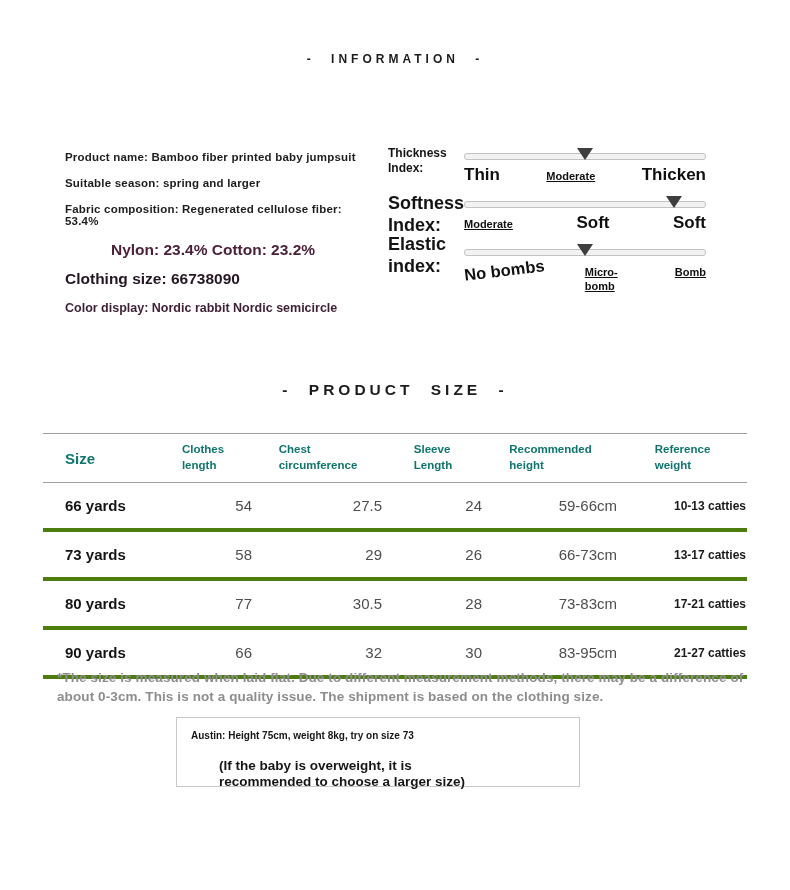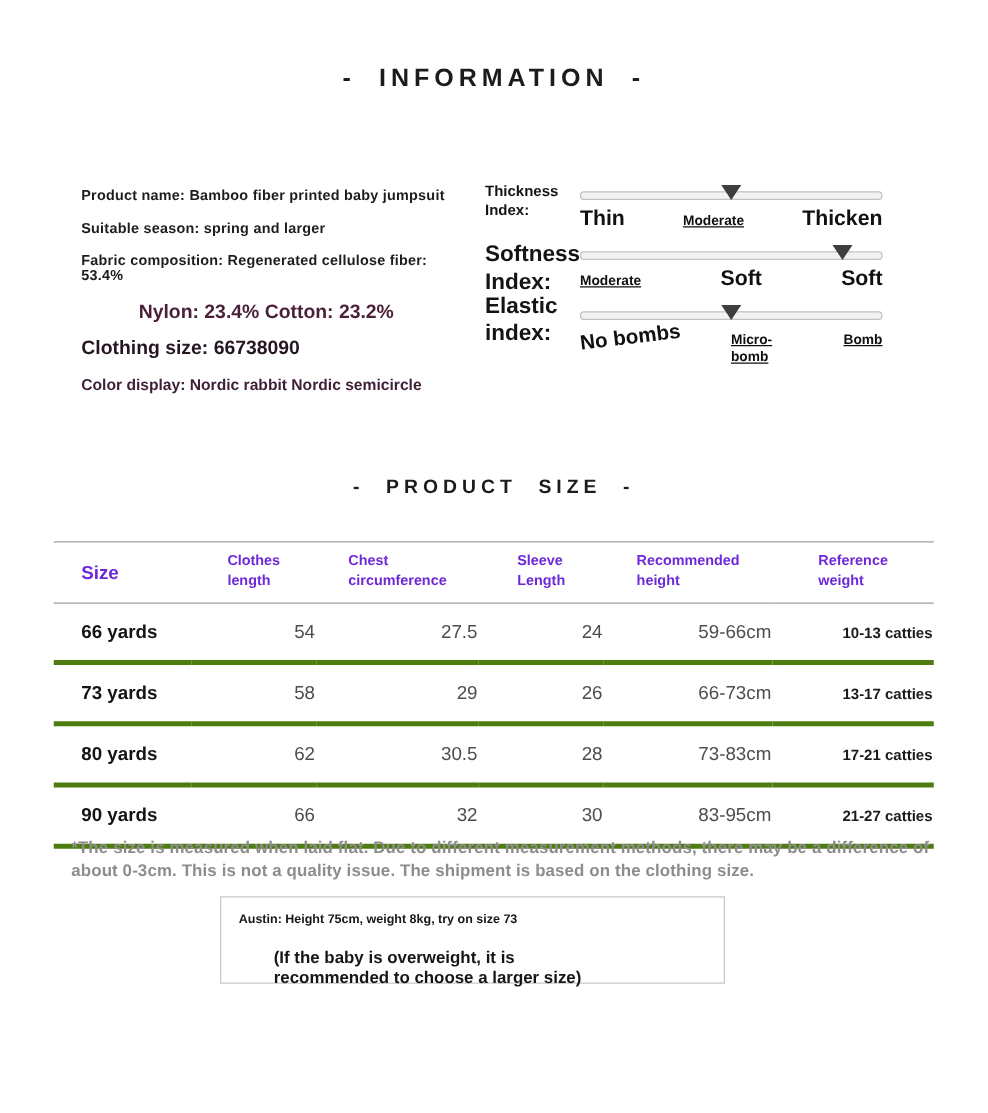--- a/index.html
+++ b/index.html
@@ -2,21 +2,21 @@
 <html><head>
 <meta charset="utf-8">
 <style>
   html,body{margin:0;padding:0;background:#ffffff;}
   .page{position:relative;width:790px;height:890px;background:#ffffff;overflow:hidden;
         font-family:"Liberation Sans","DejaVu Sans",sans-serif;color:#1d1d1d;}
 
   
   .sec-title{position:absolute;left:0;width:100%;text-align:center;font-weight:bold;
              color:#1c1c1c;letter-spacing:4px;word-spacing:9px;}
-  .t-info{top:52px;font-size:20px;text-align:center;}
+  .t-info{top:52px;font-size:12px;text-align:center;}
   .t-size{top:381px;font-size:15.5px;}
 
   
   .info-left{position:absolute;left:65px;top:151px;width:296px;}
   .il-small{font-size:11.5px;font-weight:bold;color:#1d1d1d;margin-bottom:14px;letter-spacing:.2px;}
   .il-nylon{font-size:15.5px;font-weight:bold;color:#4a1f38;text-align:center;margin:9px 0 11px 0;}
   .il-clsize{font-size:15.5px;font-weight:bold;color:#241622;margin-bottom:13px;}
   .il-color{font-size:12.5px;font-weight:bold;color:#3f1f35;}
 
   
@@ -41,21 +41,21 @@
   .lvl-lg{font-size:17px;}
   .lvl-sm{font-size:11px;text-decoration:underline;}
   .lvl-tilt{transform:rotate(-7deg);font-size:16.5px;white-space:nowrap;}
   .lvl-wrap{max-width:50px;line-height:1.25;}
 
   
   .size-table{position:absolute;left:43px;top:433px;width:704px;border-collapse:collapse;
               border-top:1px solid #9e9e9e;}
   .size-table thead tr{border-bottom:1px solid #9e9e9e;}
   .size-table tbody tr{border-bottom:4px solid #4d7c0f;}
-  .size-table th{height:46px;vertical-align:middle;text-align:center;font-weight:bold;color:#6d28d9;}
+  .size-table th{height:46px;vertical-align:middle;text-align:center;font-weight:bold;color:#0f766e;}
   .size-table td{height:43px;vertical-align:middle;text-align:right;font-size:15px;
                  font-weight:normal;color:#4e4e4e;}
   .th-inner{display:inline-block;text-align:left;font-size:11.5px;line-height:1.35;}
   .c-size-h{text-align:left !important;padding-left:22px;font-size:15px;}
   .c-size{text-align:left !important;padding-left:22px;font-weight:bold !important;
           color:#141414 !important;font-size:15px !important;}
   .c-weight{font-weight:bold !important;color:#1b1b1b !important;font-size:12px !important;}
 
   
   .footnote{position:absolute;left:57px;top:669px;width:690px;font-size:13.5px;font-weight:bold;
@@ -181,21 +181,21 @@
       <tr>
         <td class="c-size">73 yards</td>
         <td>58</td>
         <td>29</td>
         <td>26</td>
         <td>66-73cm</td>
         <td class="c-weight">13-17 catties</td>
       </tr>
       <tr>
         <td class="c-size">80 yards</td>
-        <td>62</td>
+        <td>77</td>
         <td>30.5</td>
         <td>28</td>
         <td>73-83cm</td>
         <td class="c-weight">17-21 catties</td>
       </tr>
       <tr>
         <td class="c-size">90 yards</td>
         <td>66</td>
         <td>32</td>
         <td>30</td>

